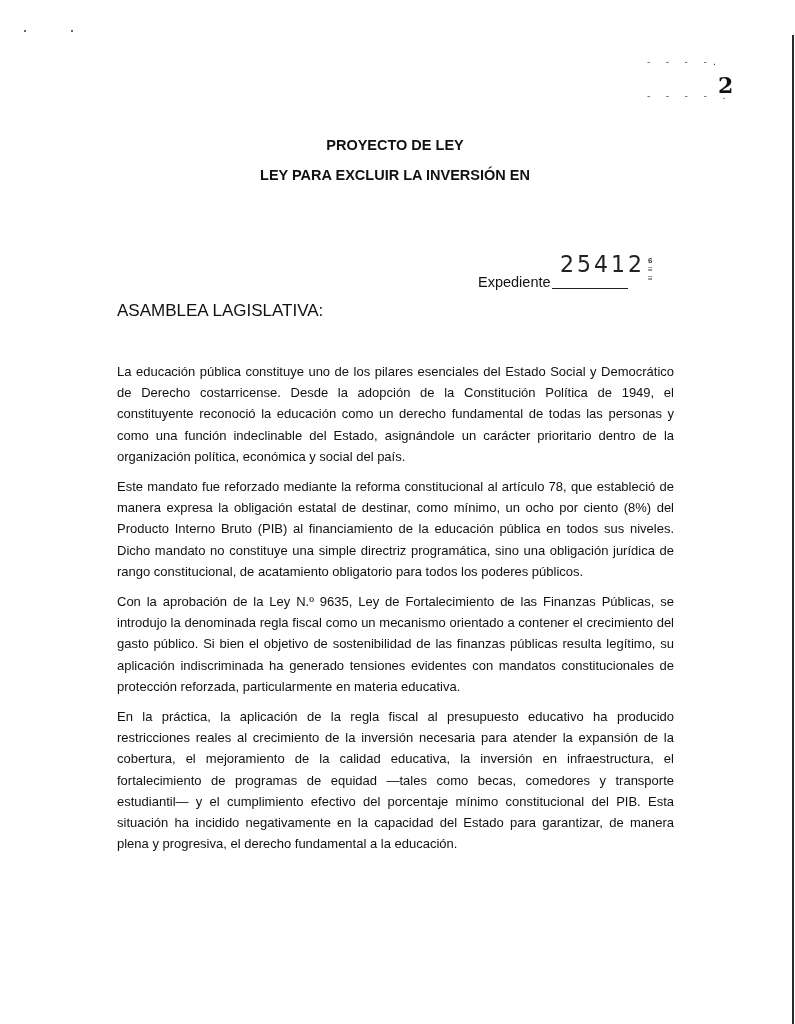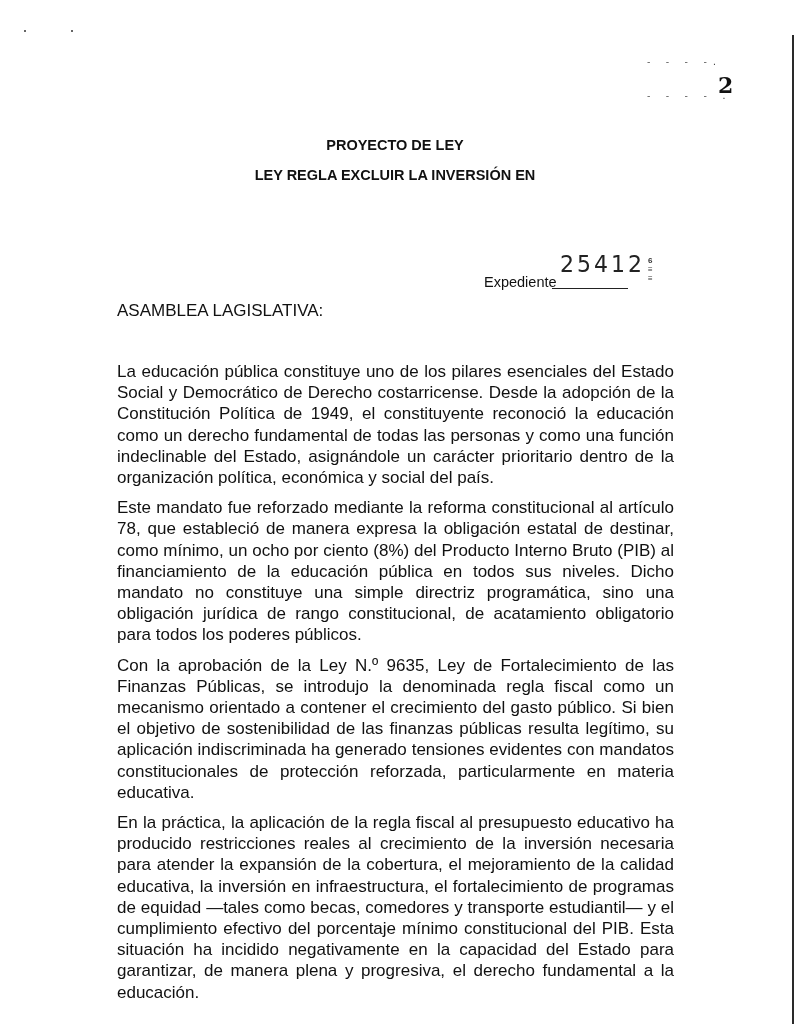--- a/index.html
+++ b/index.html
@@ -6,44 +6,44 @@
   body { width: 795px; height: 1024px; position: relative; overflow: hidden;
          font-family: "Liberation Sans", sans-serif; color: #111111; }
   .page-edge { position: absolute; top: 35px; right: 1px; width: 2px; height: 989px; background: #2a2a2a; }
   .speck { position: absolute; width: 2px; height: 2px; background: #333; border-radius: 50%; }
   .page-number-block { position: absolute; left: 646px; top: 58px; width: 100px; height: 50px; }
   .dash-row { position: absolute; left: 0; font-size: 9px; letter-spacing: 4px; color: #444; font-family: "Liberation Mono", monospace; }
   .page-number { position: absolute; left: 72px; top: 14px; font-family: "DejaVu Serif", serif; font-weight: bold; font-size: 22px; color: #111; }
   .title-block { position: absolute; left: 0; top: 130px; width: 790px; text-align: center; font-weight: bold; font-size: 14.5px; }
   .title-line { height: 30px; line-height: 30px; }
   .expediente { position: absolute; left: 478px; top: 252px; height: 40px; }
-  .exp-label { position: absolute; left: 6px; top: 22px; font-size: 14.5px; white-space: nowrap; }
+  .exp-label { position: absolute; left: 0; top: 22px; font-size: 14.5px; white-space: nowrap; }
   .exp-underline { position: absolute; left: 74px; top: 36px; width: 76px; border-bottom: 1px solid #222; }
   .exp-number { position: absolute; left: 82px; top: 0; font-family: "DejaVu Sans", sans-serif; font-size: 22px; letter-spacing: 3px; color: #222; white-space: nowrap; transform: scaleY(1.05); }
   .exp-stamp { position: absolute; left: 170px; top: 4px; font-size: 8px; line-height: 9px; color: #333; font-weight: bold; }
   .addressee { position: absolute; left: 117px; top: 301px; font-size: 17px; }
-  .body-text { position: absolute; left: 117px; top: 361px; width: 557px; font-size: 17px; line-height: 21.2px; }
+  .body-text { position: absolute; left: 117px; top: 361px; width: 557px; font-size: 13px; line-height: 21.2px; }
   .body-text p { margin: 0 0 9px 0; text-align: justify; }
 </style>
 </head>
 <body>
 
 <div class="page-edge"></div>
 <div class="speck" style="left:24px;top:30px;"></div>
 <div class="speck" style="left:71px;top:30px;"></div>
 
 <div class="page-number-block">
   <span class="dash-row" style="top:0;">- - - -.</span>
   <span class="page-number">2</span>
   <span class="dash-row" style="top:34px;">- - - - .</span>
 </div>
 
 <div class="title-block">
   <div class="title-line">PROYECTO DE LEY</div>
-  <div class="title-line">LEY REGLA EXCLUIR LA INVERSIÓN EN</div>
+  <div class="title-line">LEY PARA EXCLUIR LA INVERSIÓN EN</div>
 </div>
 
 <div class="expediente">
   <span class="exp-label">Expediente</span>
   <span class="exp-underline"></span>
   <span class="exp-number">25412</span>
   <span class="exp-stamp">6<br>≡<br>≡</span>
 </div>
 
 <div class="addressee">ASAMBLEA LAGISLATIVA:</div>

